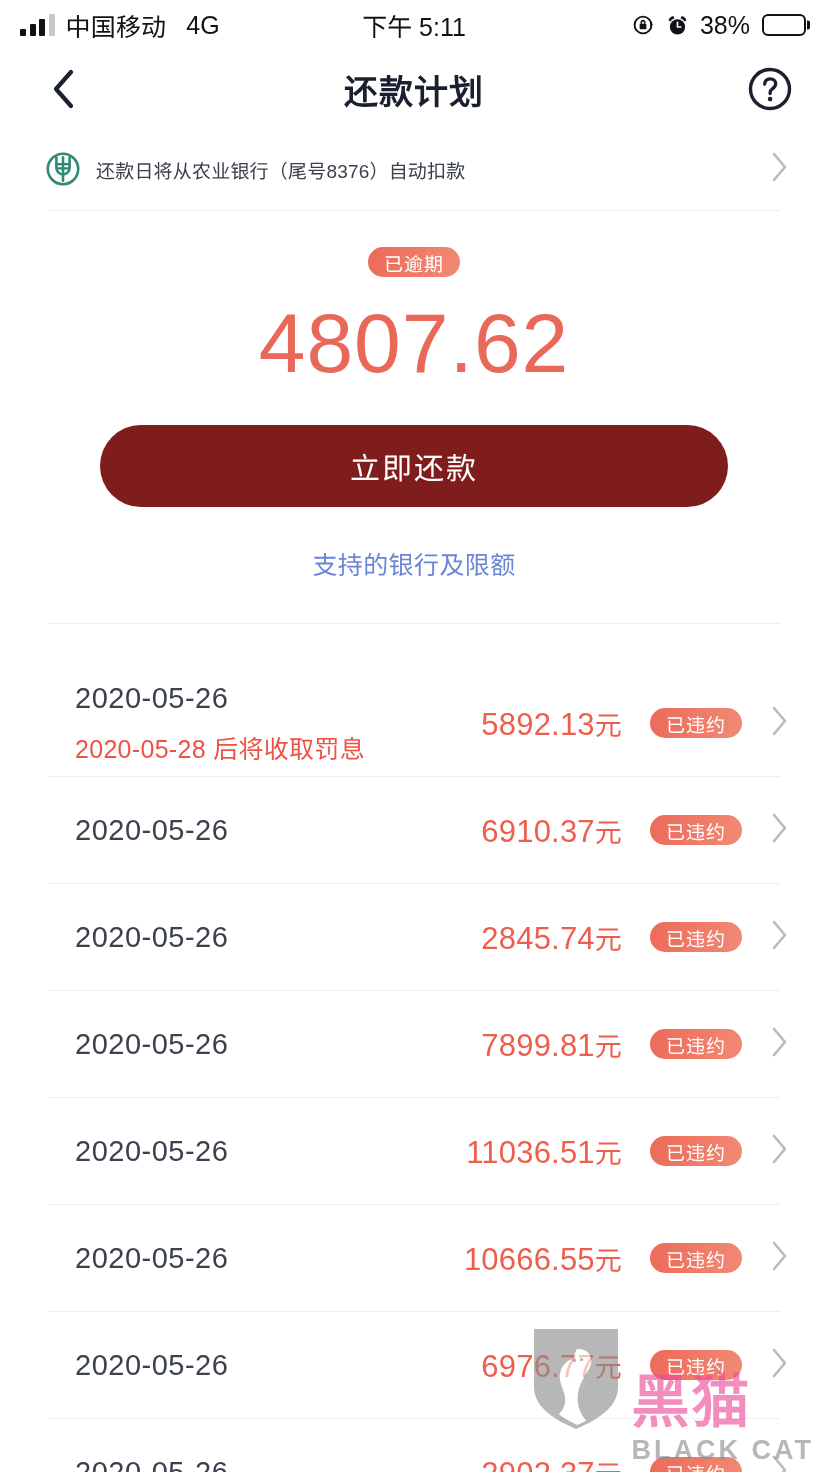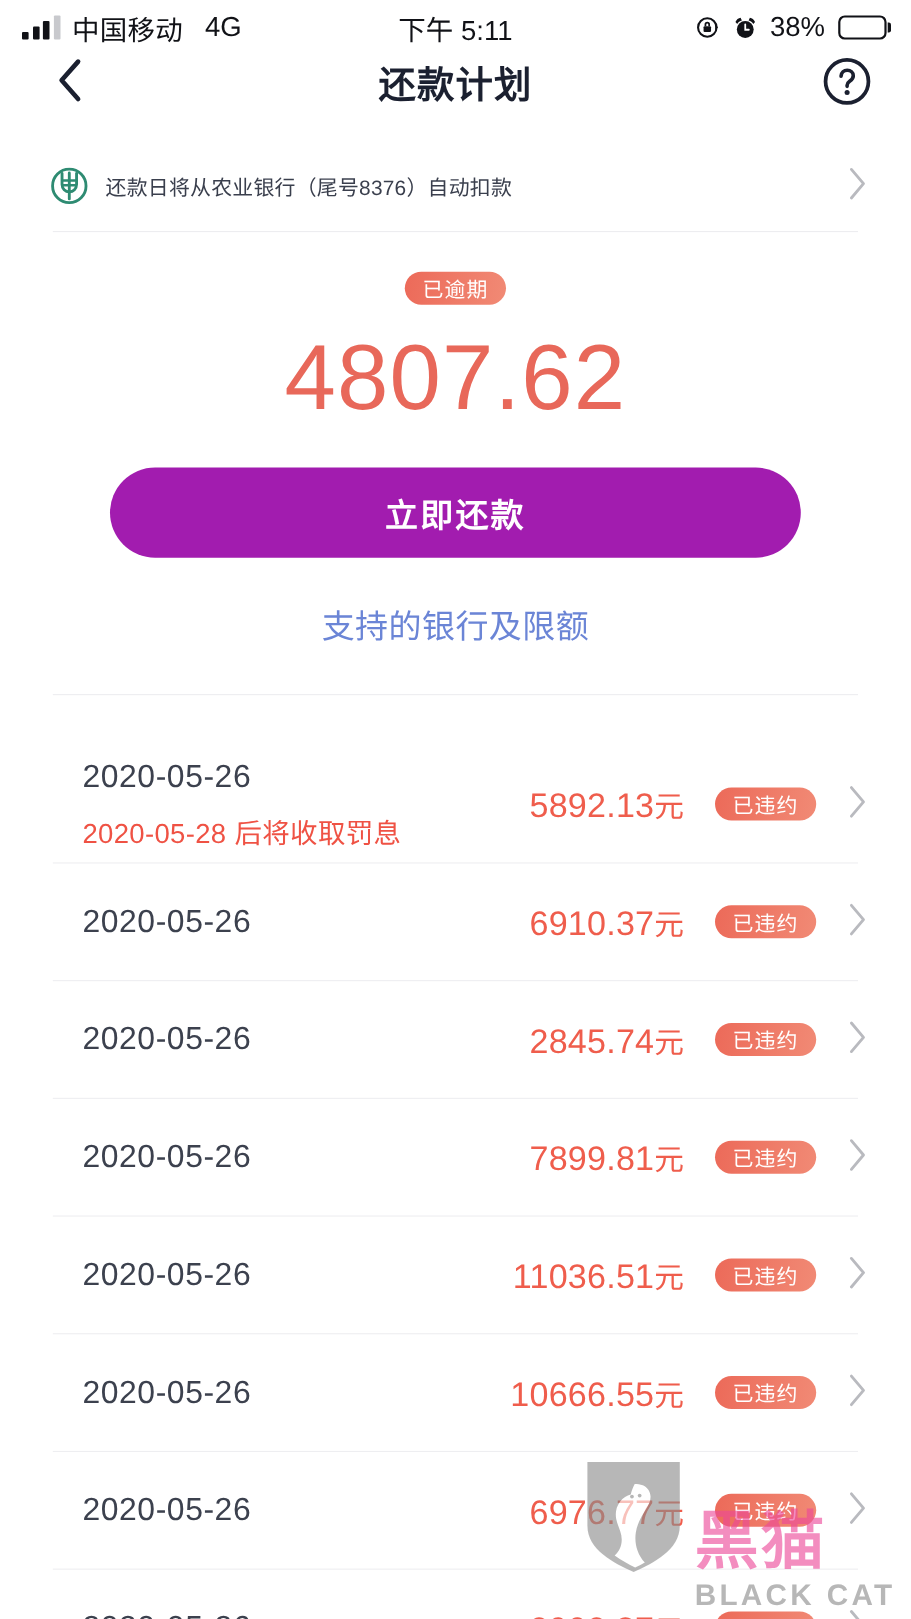--- a/index.html
+++ b/index.html
@@ -103,21 +103,21 @@
   .battery .fill {
     height: 100%;
     background: #111217;
     border-radius: 2px;
   }
 
   
   .navbar {
     height: 78px;
     display: flex;
-    align-items: flex-start;
+    align-items: center;
     padding: 0 34px 0 40px;
     box-sizing: border-box;
     position: relative;
   }
   .nav-back {
     width: 46px; height: 46px;
     display: flex; align-items: center; justify-content: center;
     cursor: pointer;
   }
   .nav-title {
@@ -203,34 +203,33 @@
   }
 
   
   .cta-wrap { padding: 36px 100px 0; }
   .cta {
     display: flex;
     align-items: center;
     justify-content: center;
     height: 82px;
     border-radius: 41px;
-    background: #a21caf;
+    background: #7f1d1d;
     color: #ffffff;
     font-size: 30px;
     letter-spacing: 2px;
     cursor: pointer;
     border: none;
     width: 100%;
     font-family: inherit;
-    font-weight: bold;
   }
   .support-link {
     text-align: center;
     margin-top: 38px;
-    font-size: 30px;
+    font-size: 25px;
     color: #6b85d6;
     letter-spacing: 0.4px;
     cursor: pointer;
   }
 
   
   .list { margin-top: 46px; }
   .plan-row {
     display: flex;
     align-items: center;

